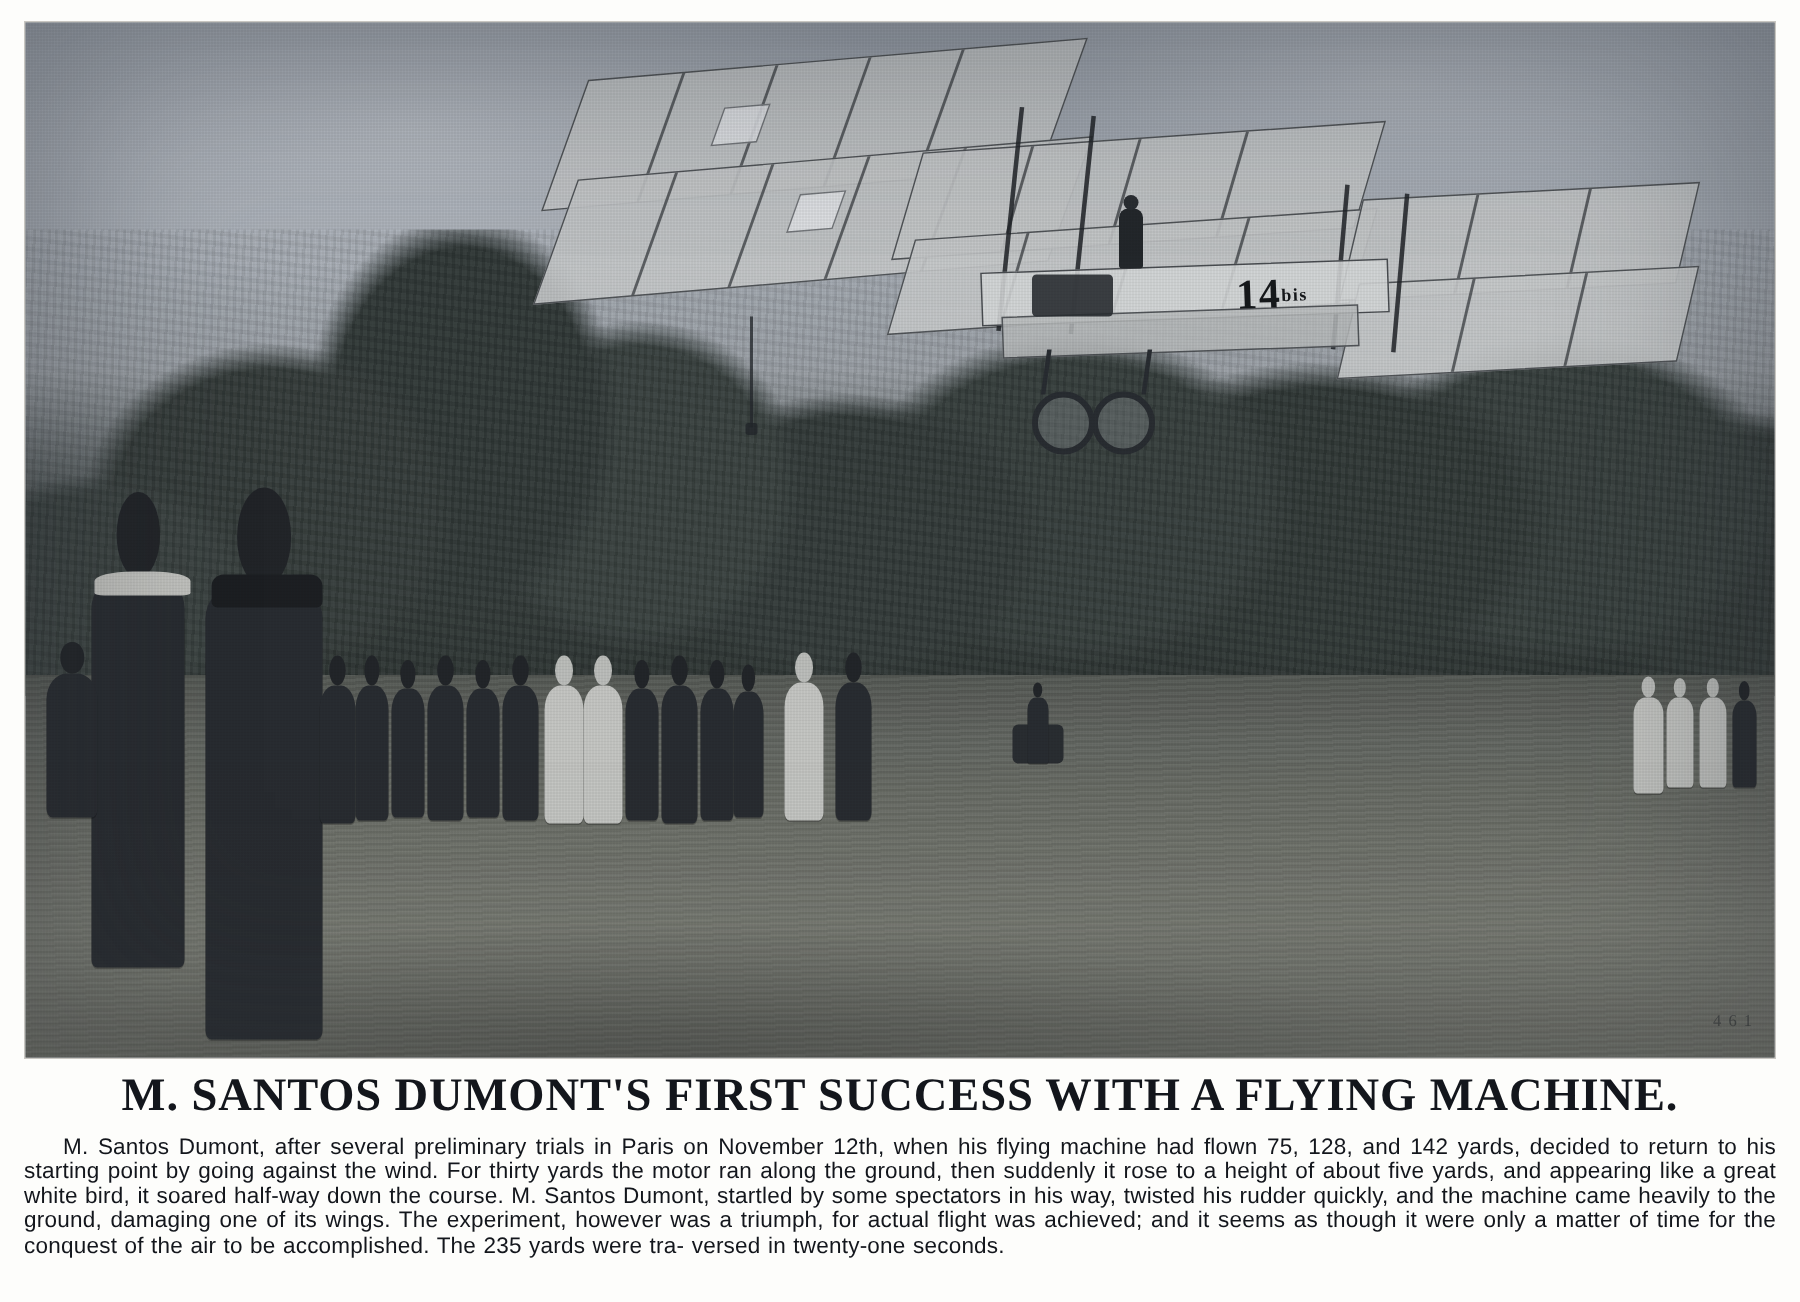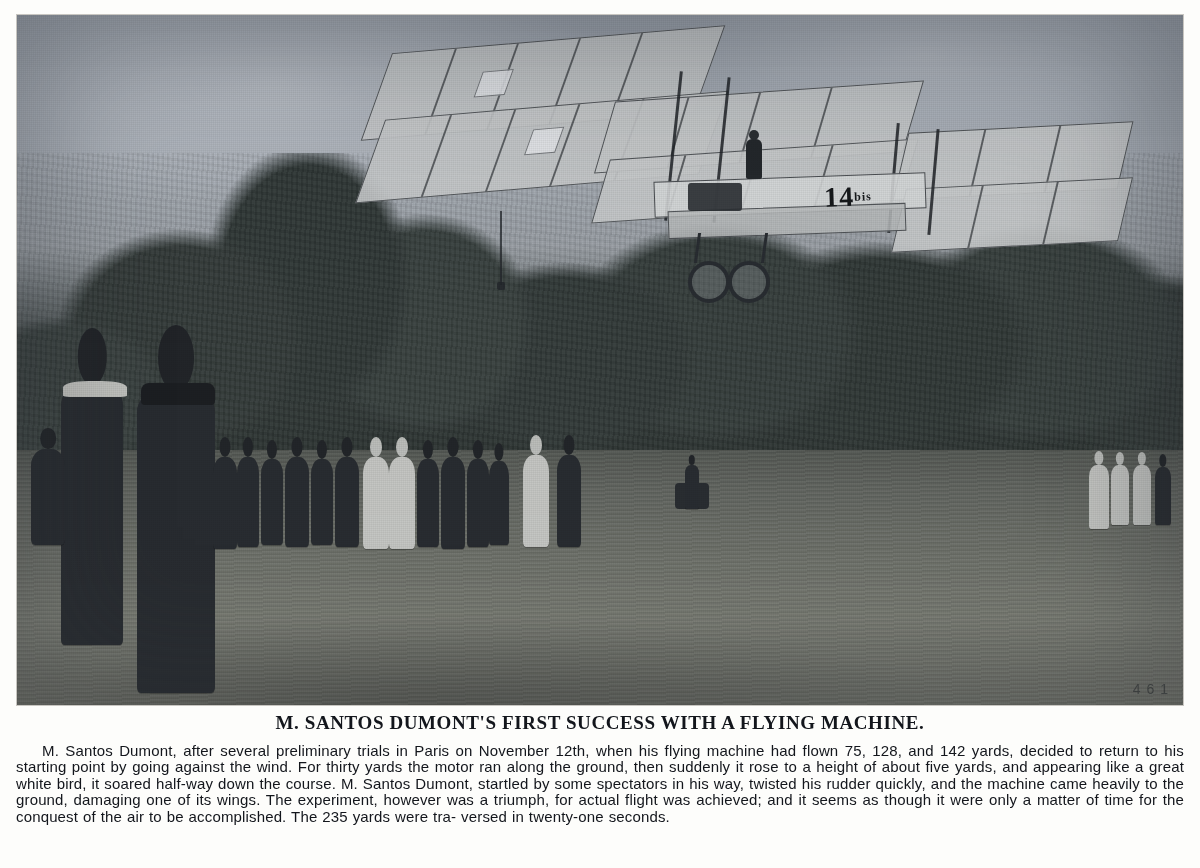--- a/index.html
+++ b/index.html
@@ -304,38 +304,38 @@
   .pram {
     position: absolute;
     background: #2b3139;
     border-radius: 4px;
   }
 
   
   .plate-sig {
     position: absolute;
     right: 14px;
-    bottom: 8px;
-    font-size: 14px;
+    bottom: 18px;
+    font-size: 11px;
     color: rgba(30,36,44,0.55);
     letter-spacing: 1px;
-    font-family: Liberation Sans, sans-serif;
+    font-family: Liberation Serif, serif;
   }
 
   
   .caption-area {
     position: absolute;
     left: 16px;
     right: 16px;
     top: 712px;
   }
   .caption-title {
     text-align: center;
     font-family: "Liberation Serif", serif;
-    font-size: 19px;
+    font-size: 31px;
     font-weight: 700;
     letter-spacing: 0.6px;
     color: #13161c;
     margin: 0 0 9px 0;
     white-space: nowrap;
   }
   .caption-body {
     font-family: "Liberation Sans", sans-serif;
     font-size: 15px;
     line-height: 16.4px;

